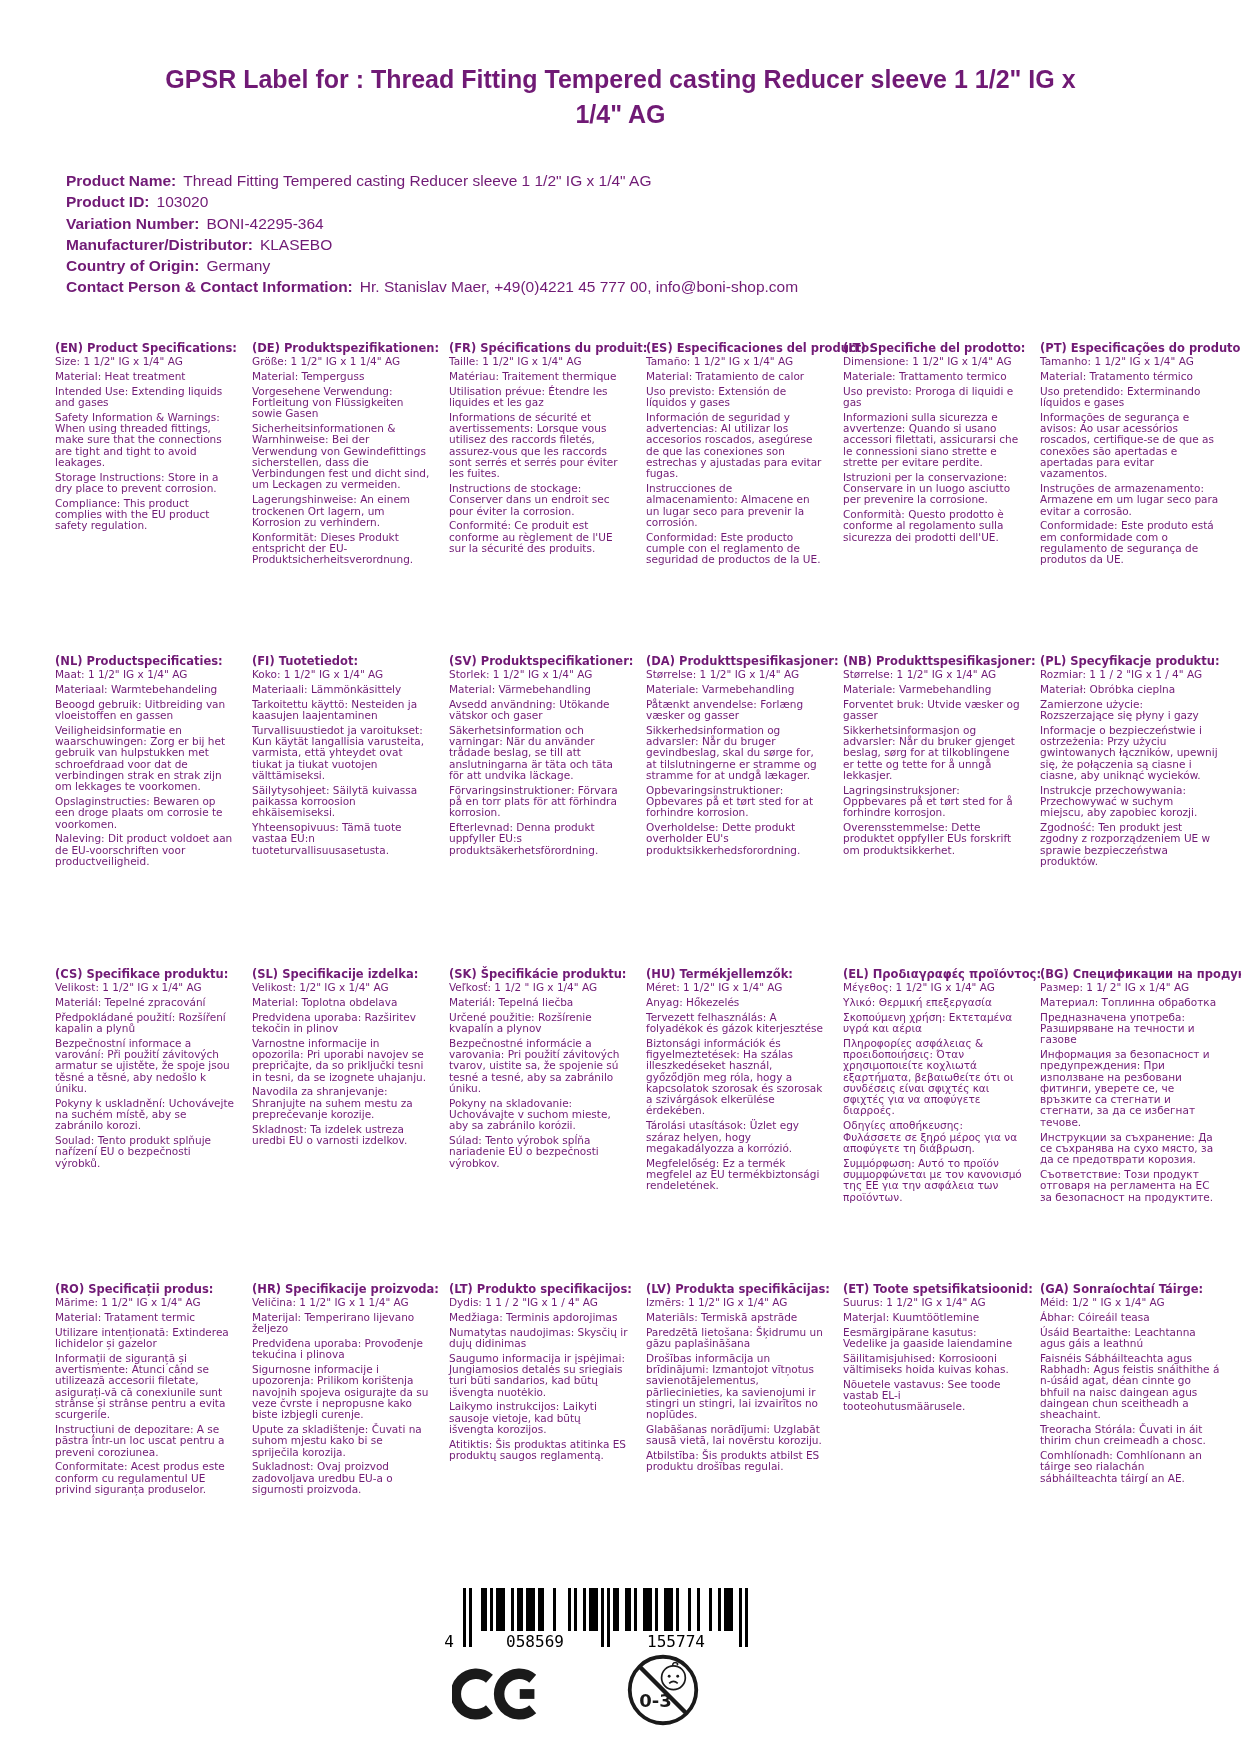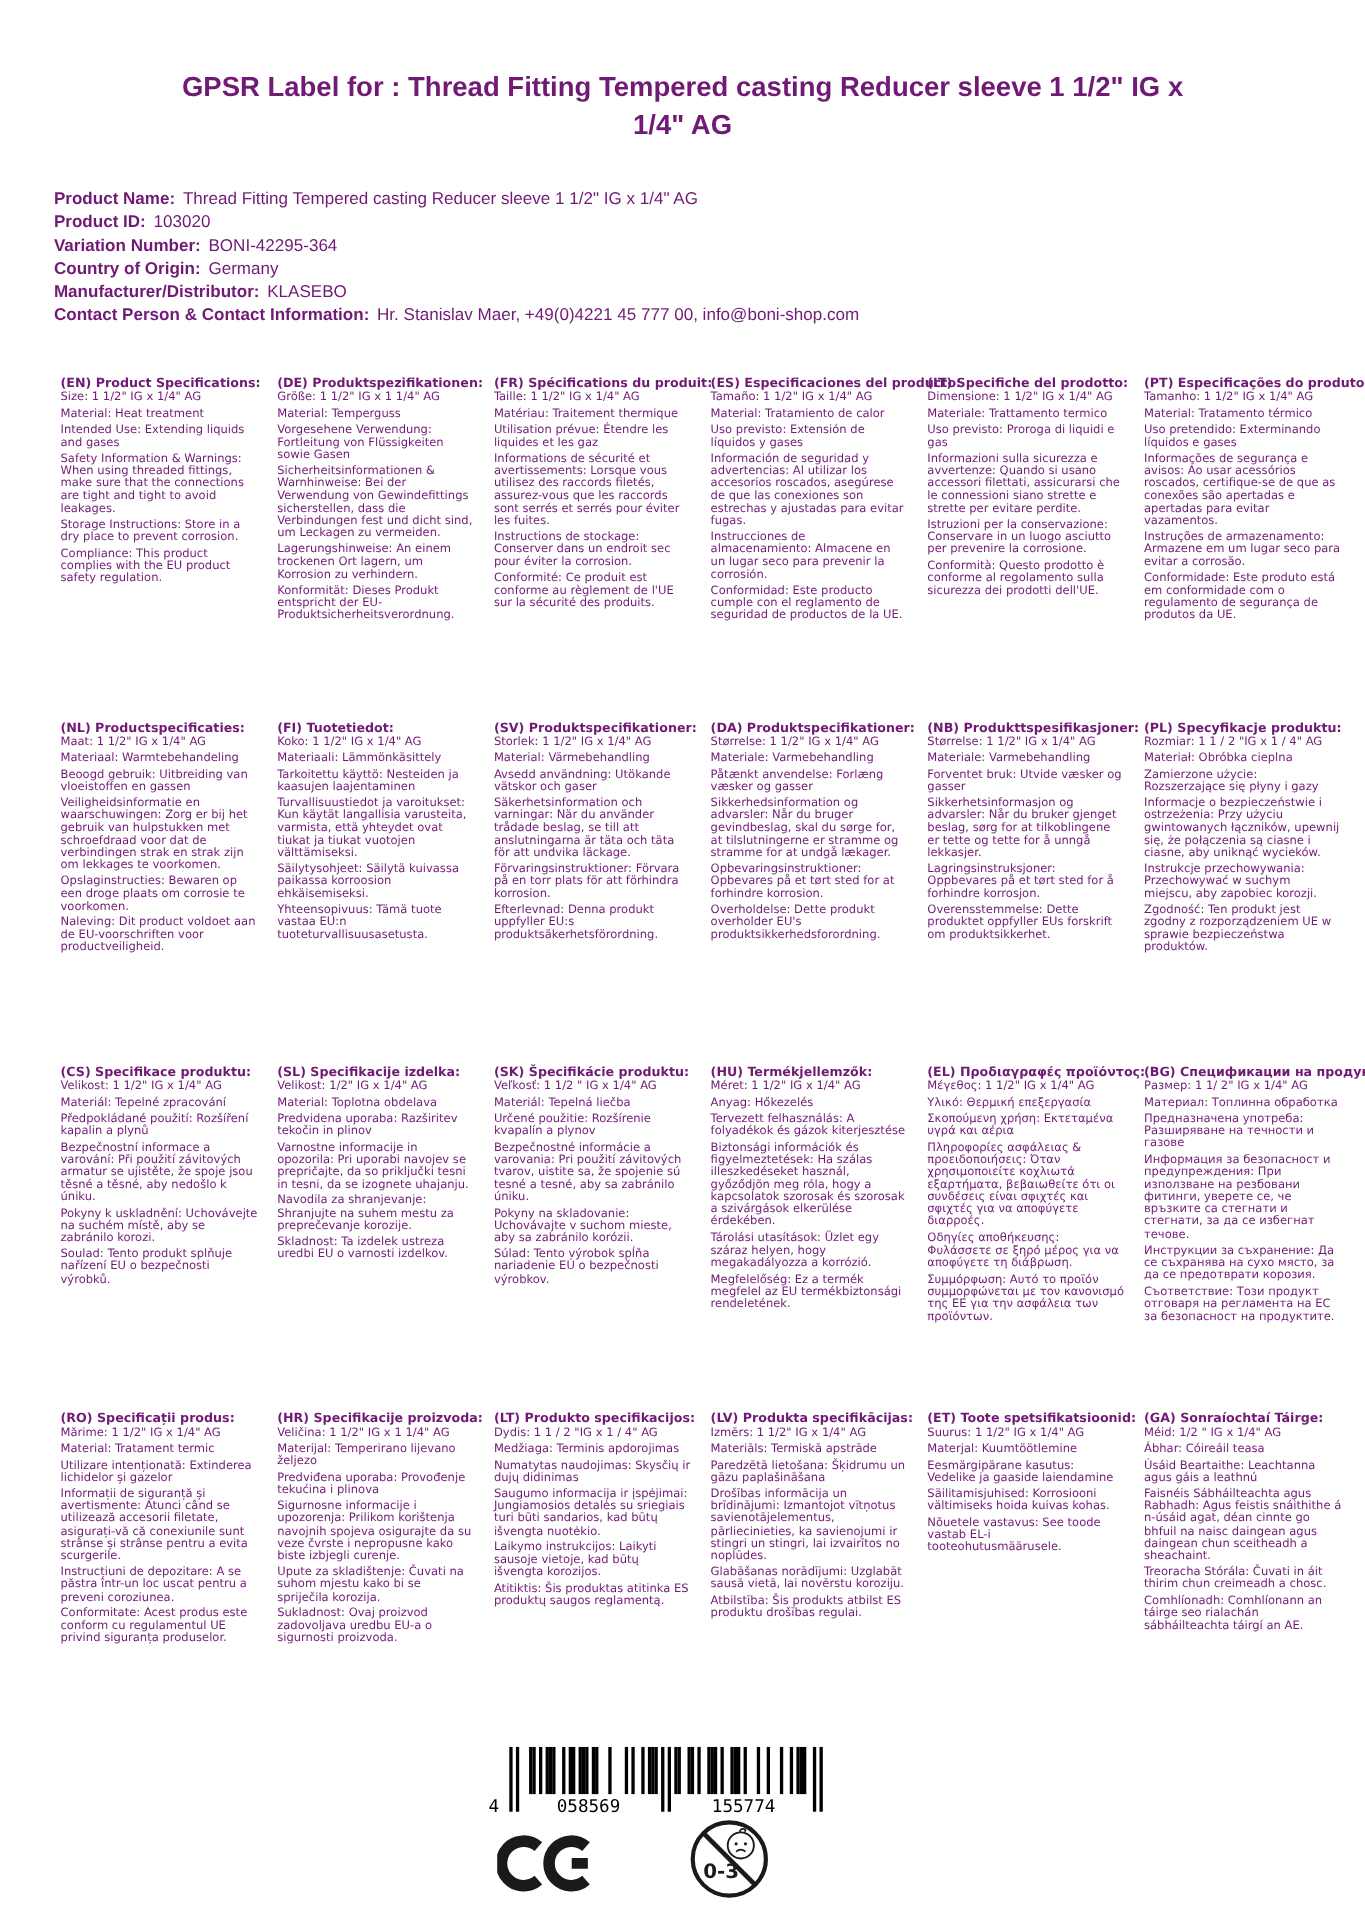--- a/index.html
+++ b/index.html
@@ -1,20 +1,20 @@
 <!DOCTYPE html>
 <html><head>
 <meta charset="utf-8">
 <style>
   html,body{margin:0;padding:0;background:#fff;}
   .page{position:relative;width:1241px;height:1754px;background:#fff;color:#701a75;overflow:hidden;
         font-family:"DejaVu Sans",sans-serif;}
   .title{position:absolute;top:62px;left:0;right:0;margin:0 auto;max-width:920px;text-align:center;
          font-family:"Liberation Sans",sans-serif;font-weight:bold;font-size:25px;line-height:35px;}
-  .product-info{position:absolute;top:170px;left:49px;font-family:"Liberation Sans",sans-serif;
+  .product-info{position:absolute;top:170px;left:66px;font-family:"Liberation Sans",sans-serif;
                 font-size:15.5px;line-height:21.3px;}
   .pi-label{font-weight:bold;}
   .pi-value{margin-left:7px;}
   .specs{position:absolute;top:342px;left:55px;display:grid;
          grid-template-columns:repeat(6,180px);column-gap:17px;
          grid-template-rows:313px 313px 315px auto;}
   .spec-block{font-size:10.5px;line-height:11.3px;overflow-wrap:break-word;}
   .spec-h{font-weight:bold;font-size:11.5px;line-height:13px;white-space:nowrap;margin:0 0 1px 0;}
   .spec-p{margin:3.5px 0 0 0;}
   .spec-p:first-of-type{margin-top:0;}
@@ -26,22 +26,22 @@
 <body>
 
 <div class="page">
 
   <h1 class="title">GPSR Label for : Thread Fitting Tempered casting Reducer sleeve 1 1/2" IG x 1/4" AG</h1>
 
   <div class="product-info" id="product-info">
       <div class="pi-row"><span class="pi-label">Product Name:</span><span class="pi-value">Thread Fitting Tempered casting Reducer sleeve 1 1/2" IG x 1/4" AG</span></div>
       <div class="pi-row"><span class="pi-label">Product ID:</span><span class="pi-value">103020</span></div>
       <div class="pi-row"><span class="pi-label">Variation Number:</span><span class="pi-value">BONI-42295-364</span></div>
+      <div class="pi-row"><span class="pi-label">Manufacturer/Distributor:</span><span class="pi-value">KLASEBO</span></div>
       <div class="pi-row"><span class="pi-label">Country of Origin:</span><span class="pi-value">Germany</span></div>
-      <div class="pi-row"><span class="pi-label">Manufacturer/Distributor:</span><span class="pi-value">KLASEBO</span></div>
       <div class="pi-row"><span class="pi-label">Contact Person &amp; Contact Information:</span><span class="pi-value">Hr. Stanislav Maer, +49(0)4221 45 777 00, info@boni-shop.com</span></div>
     </div>
 
   <div class="specs" id="specs">
       <div class="spec-block">
         <div class="spec-h">(EN) Product Specifications:</div>
         <p class="spec-p">Size: 1 1/2" IG x 1/4" AG</p>
         <p class="spec-p">Material: Heat treatment</p>
         <p class="spec-p">Intended Use: Extending liquids and gases</p>
         <p class="spec-p">Safety Information &amp; Warnings: When using threaded fittings, make sure that the connections are tight and tight to avoid leakages.</p>
@@ -114,21 +114,21 @@
       <div class="spec-block">
         <div class="spec-h">(SV) Produktspecifikationer:</div>
         <p class="spec-p">Storlek: 1 1/2" IG x 1/4" AG</p>
         <p class="spec-p">Material: Värmebehandling</p>
         <p class="spec-p">Avsedd användning: Utökande vätskor och gaser</p>
         <p class="spec-p">Säkerhetsinformation och varningar: När du använder trådade beslag, se till att anslutningarna är täta och täta för att undvika läckage.</p>
         <p class="spec-p">Förvaringsinstruktioner: Förvara på en torr plats för att förhindra korrosion.</p>
         <p class="spec-p">Efterlevnad: Denna produkt uppfyller EU:s produktsäkerhetsförordning.</p>
       </div>
       <div class="spec-block">
-        <div class="spec-h">(DA) Produktspecifikationer:</div>
+        <div class="spec-h">(DA) Produkttspesifikasjoner:</div>
         <p class="spec-p">Størrelse: 1 1/2" IG x 1/4" AG</p>
         <p class="spec-p">Materiale: Varmebehandling</p>
         <p class="spec-p">Påtænkt anvendelse: Forlæng væsker og gasser</p>
         <p class="spec-p">Sikkerhedsinformation og advarsler: Når du bruger gevindbeslag, skal du sørge for, at tilslutningerne er stramme og stramme for at undgå lækager.</p>
         <p class="spec-p">Opbevaringsinstruktioner: Opbevares på et tørt sted for at forhindre korrosion.</p>
         <p class="spec-p">Overholdelse: Dette produkt overholder EU's produktsikkerhedsforordning.</p>
       </div>
       <div class="spec-block">
         <div class="spec-h">(NB) Produkttspesifikasjoner:</div>
         <p class="spec-p">Størrelse: 1 1/2" IG x 1/4" AG</p>

